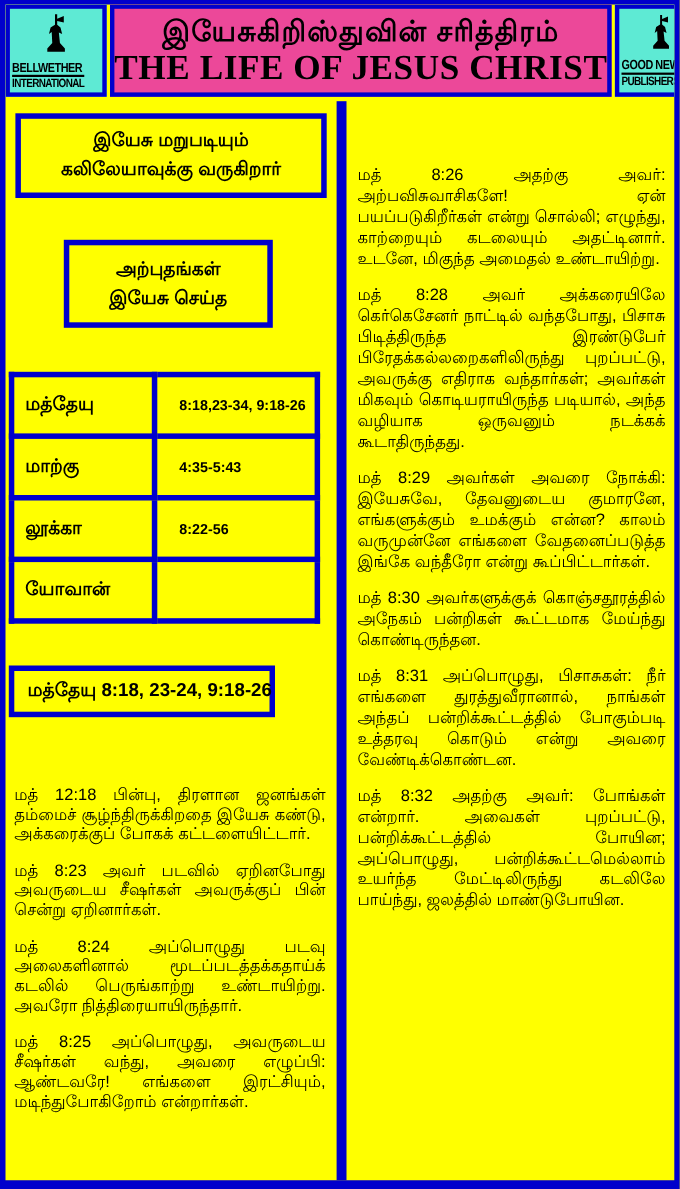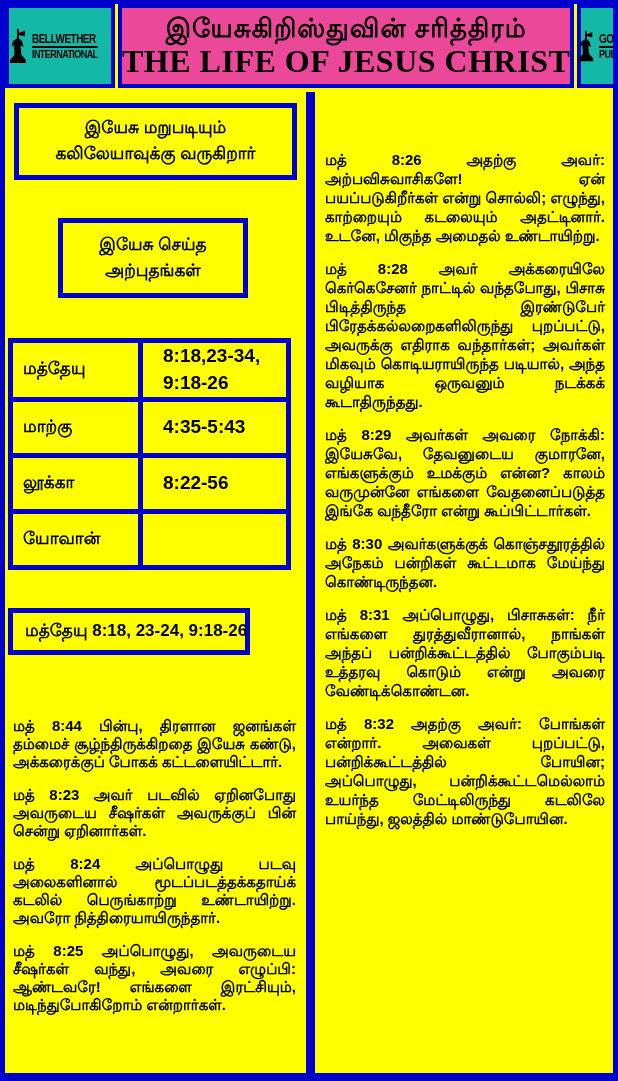--- a/index.html
+++ b/index.html
@@ -17,26 +17,26 @@
   }
   
   .header {
     display: flex;
     gap: 3px;
     height: 84px;
     margin: 0;
   }
   .logo-box {
     border: 4px solid #0000CC;
-    background: #14b8a6;
+    background: #5eead4;
     display: flex;
     align-items: center;
-    justify-content: center;
     gap: 4px;
     padding: 2px;
+    flex-direction: column;
   }
   .logo-left  { width: 110px; }
   .logo-right { width: 92px; }
   .logo-figure svg { display: block; }
   .logo-text { transform: scaleX(0.82); transform-origin: left; }
   .logo-line1 {
     font-size: 12px; font-weight: bold; letter-spacing: -0.5px;
     border-bottom: 2px solid #000; white-space: nowrap;
   }
   .logo-line2 {
@@ -84,32 +84,32 @@
     width: 283px;
     border-collapse: collapse;
   }
   .ref-table td {
     border: 5px solid #0000CC;
     height: 56px;
     vertical-align: middle;
     font-weight: bold;
   }
   .ref-table .book-cell  { width: 130px; font-size: 17px; padding-left: 10px; }
-  .ref-table .verse-cell { font-size: 19px; padding-left: 20px; line-height: 1.4; }
+  .ref-table .verse-cell { font-size: 13px; padding-left: 20px; line-height: 1.4; }
   .passage-header {
     margin: 38px 0 0 3px;
     width: 242px;
     border: 5px solid #0000CC;
     padding: 8px 4px 8px 12px;
     font-size: 17px; font-weight: bold;
     white-space: nowrap;
   }
   .left-paras { margin-top: 62px; padding: 0 10px 0 8px; }
   .para {
-    font-size: 15px; font-weight: bold;
+    font-size: 15px; font-weight: normal;
     text-align: justify;
     line-height: 18px;
     margin-bottom: 15px;
   }
   .col-right .para { line-height: 19px; margin-bottom: 14px; }
 </style>
 </head>
 <body>
 
 <div class="page">
@@ -150,22 +150,22 @@
   <div class="main">
 
     <div class="col-left">
 
       <div class="topic-box">
         <div>இயேசு மறுபடியும்</div>
         <div>கலிலேயாவுக்கு வருகிறார்</div>
       </div>
 
       <div class="subtopic-box">
+        <div>அற்புதங்கள்</div>
         <div>இயேசு செய்த</div>
-        <div>அற்புதங்கள்</div>
       </div>
 
       <table class="ref-table">
         <tbody>
           <tr>
             <td class="book-cell">மத்தேயு</td>
             <td class="verse-cell">8:18,23-34, 9:18-26</td>
           </tr>
           <tr>
             <td class="book-cell">மாற்கு</td>
@@ -178,21 +178,21 @@
           <tr>
             <td class="book-cell">யோவான்</td>
             <td class="verse-cell"></td>
           </tr>
         </tbody>
       </table>
 
       <div class="passage-header">மத்தேயு 8:18, 23-24, 9:18-26</div>
 
       <div class="left-paras">
-        <p class="para">மத் 8:44 பின்பு, திரளான ஜனங்கள் தம்மைச் சூழ்ந்திருக்கிறதை இயேசு கண்டு, அக்கரைக்குப் போகக் கட்டளையிட்டார்.</p>
+        <p class="para">மத் 12:18 பின்பு, திரளான ஜனங்கள் தம்மைச் சூழ்ந்திருக்கிறதை இயேசு கண்டு, அக்கரைக்குப் போகக் கட்டளையிட்டார்.</p>
         <p class="para">மத் 8:23 அவர் படவில் ஏறினபோது அவருடைய சீஷர்கள் அவருக்குப் பின் சென்று ஏறினார்கள்.</p>
         <p class="para">மத் 8:24 அப்பொழுது படவு அலைகளினால் மூடப்படத்தக்கதாய்க் கடலில் பெருங்காற்று உண்டாயிற்று. அவரோ நித்திரையாயிருந்தார்.</p>
         <p class="para">மத் 8:25 அப்பொழுது, அவருடைய சீஷர்கள் வந்து, அவரை எழுப்பி: ஆண்டவரே! எங்களை இரட்சியும், மடிந்துபோகிறோம் என்றார்கள்.</p>
       </div>
 
     </div>
 
     <div class="divider"></div>
 
     <div class="col-right">

